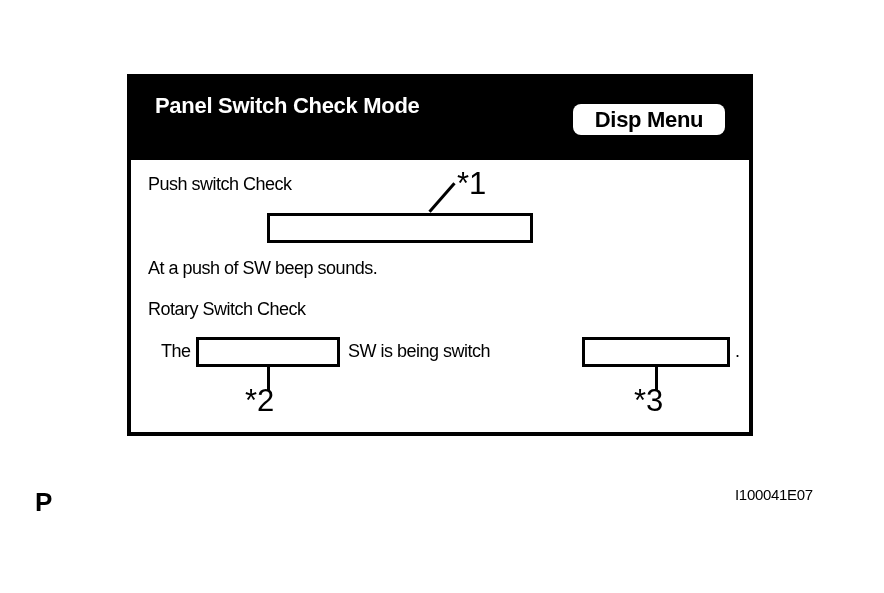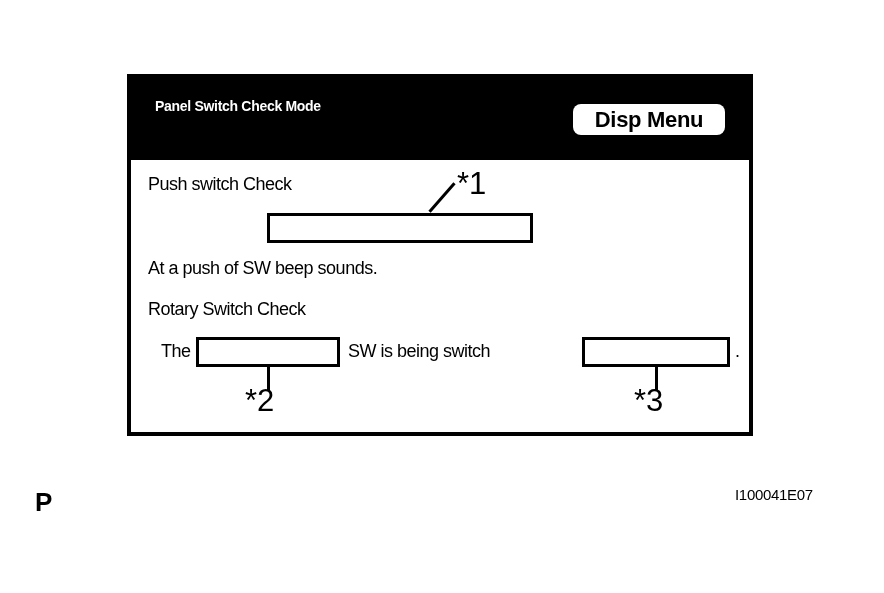--- a/index.html
+++ b/index.html
@@ -30,21 +30,21 @@
     width: 626px;
     height: 86px;
     background: #000000;
   }
   .screen-title {
     position: absolute;
     left: 28px;
     top: 19px;
     color: #ffffff;
     font-weight: bold;
-    font-size: 14px;
+    font-size: 22px;
     line-height: 26px;
     letter-spacing: -0.3px;
     white-space: nowrap;
   }
   .menu-btn {
     position: absolute;
     left: 446px;
     top: 30px;
     width: 152px;
     height: 31px;

